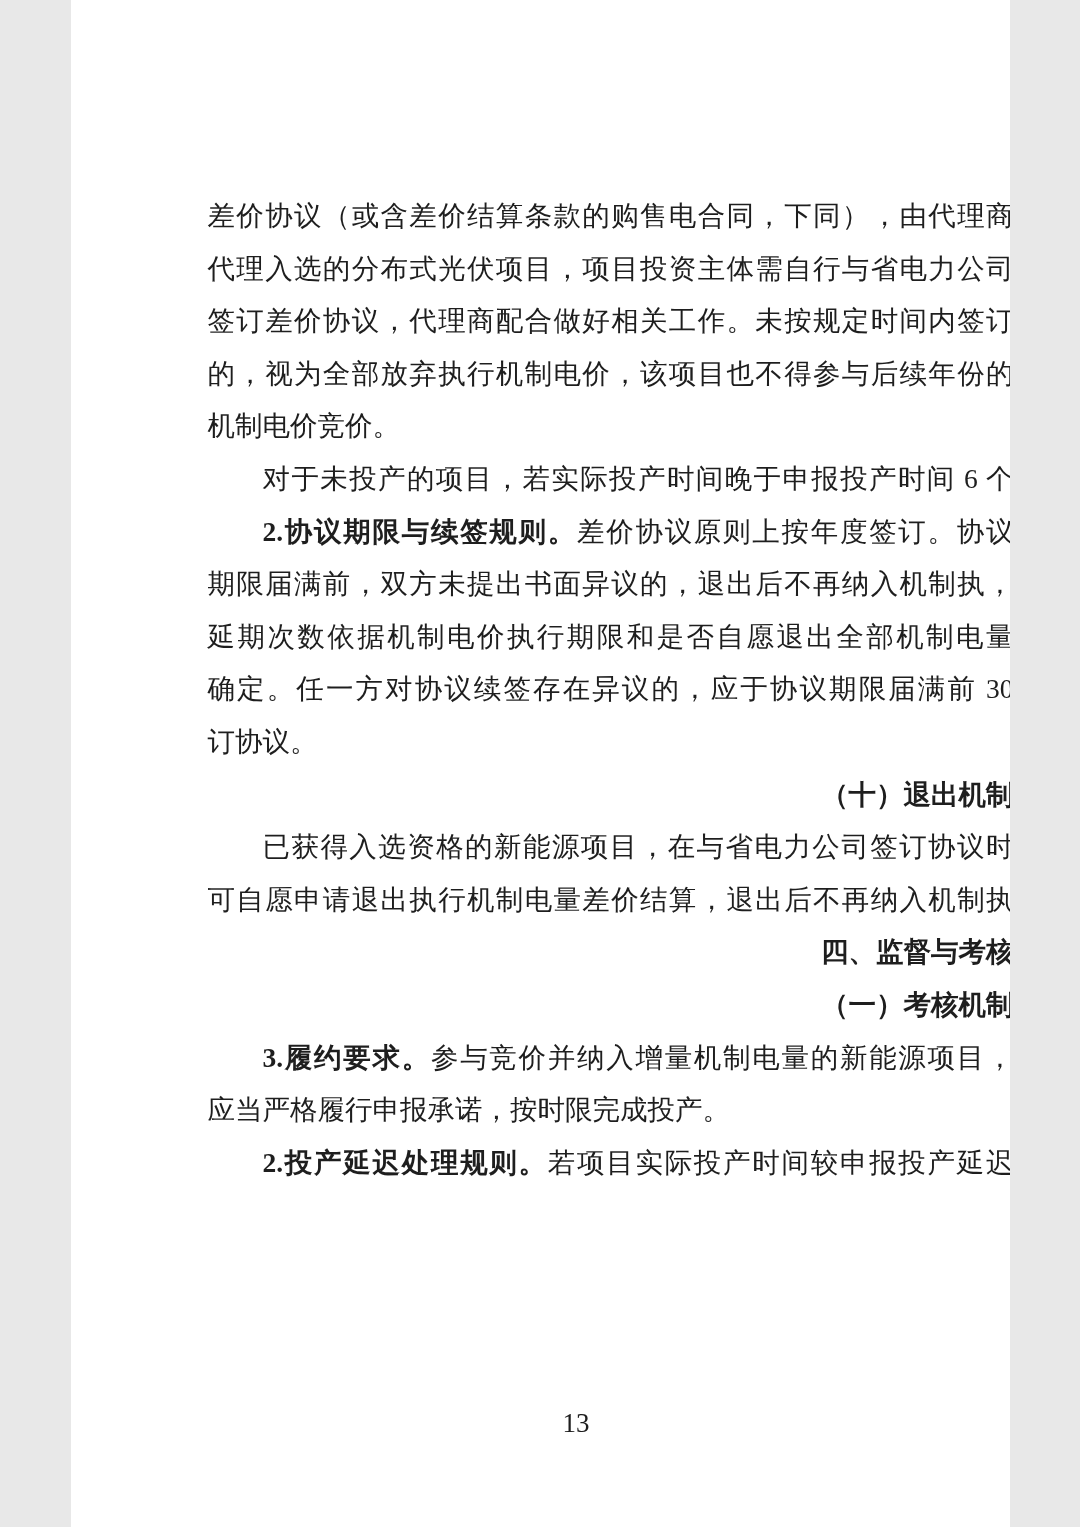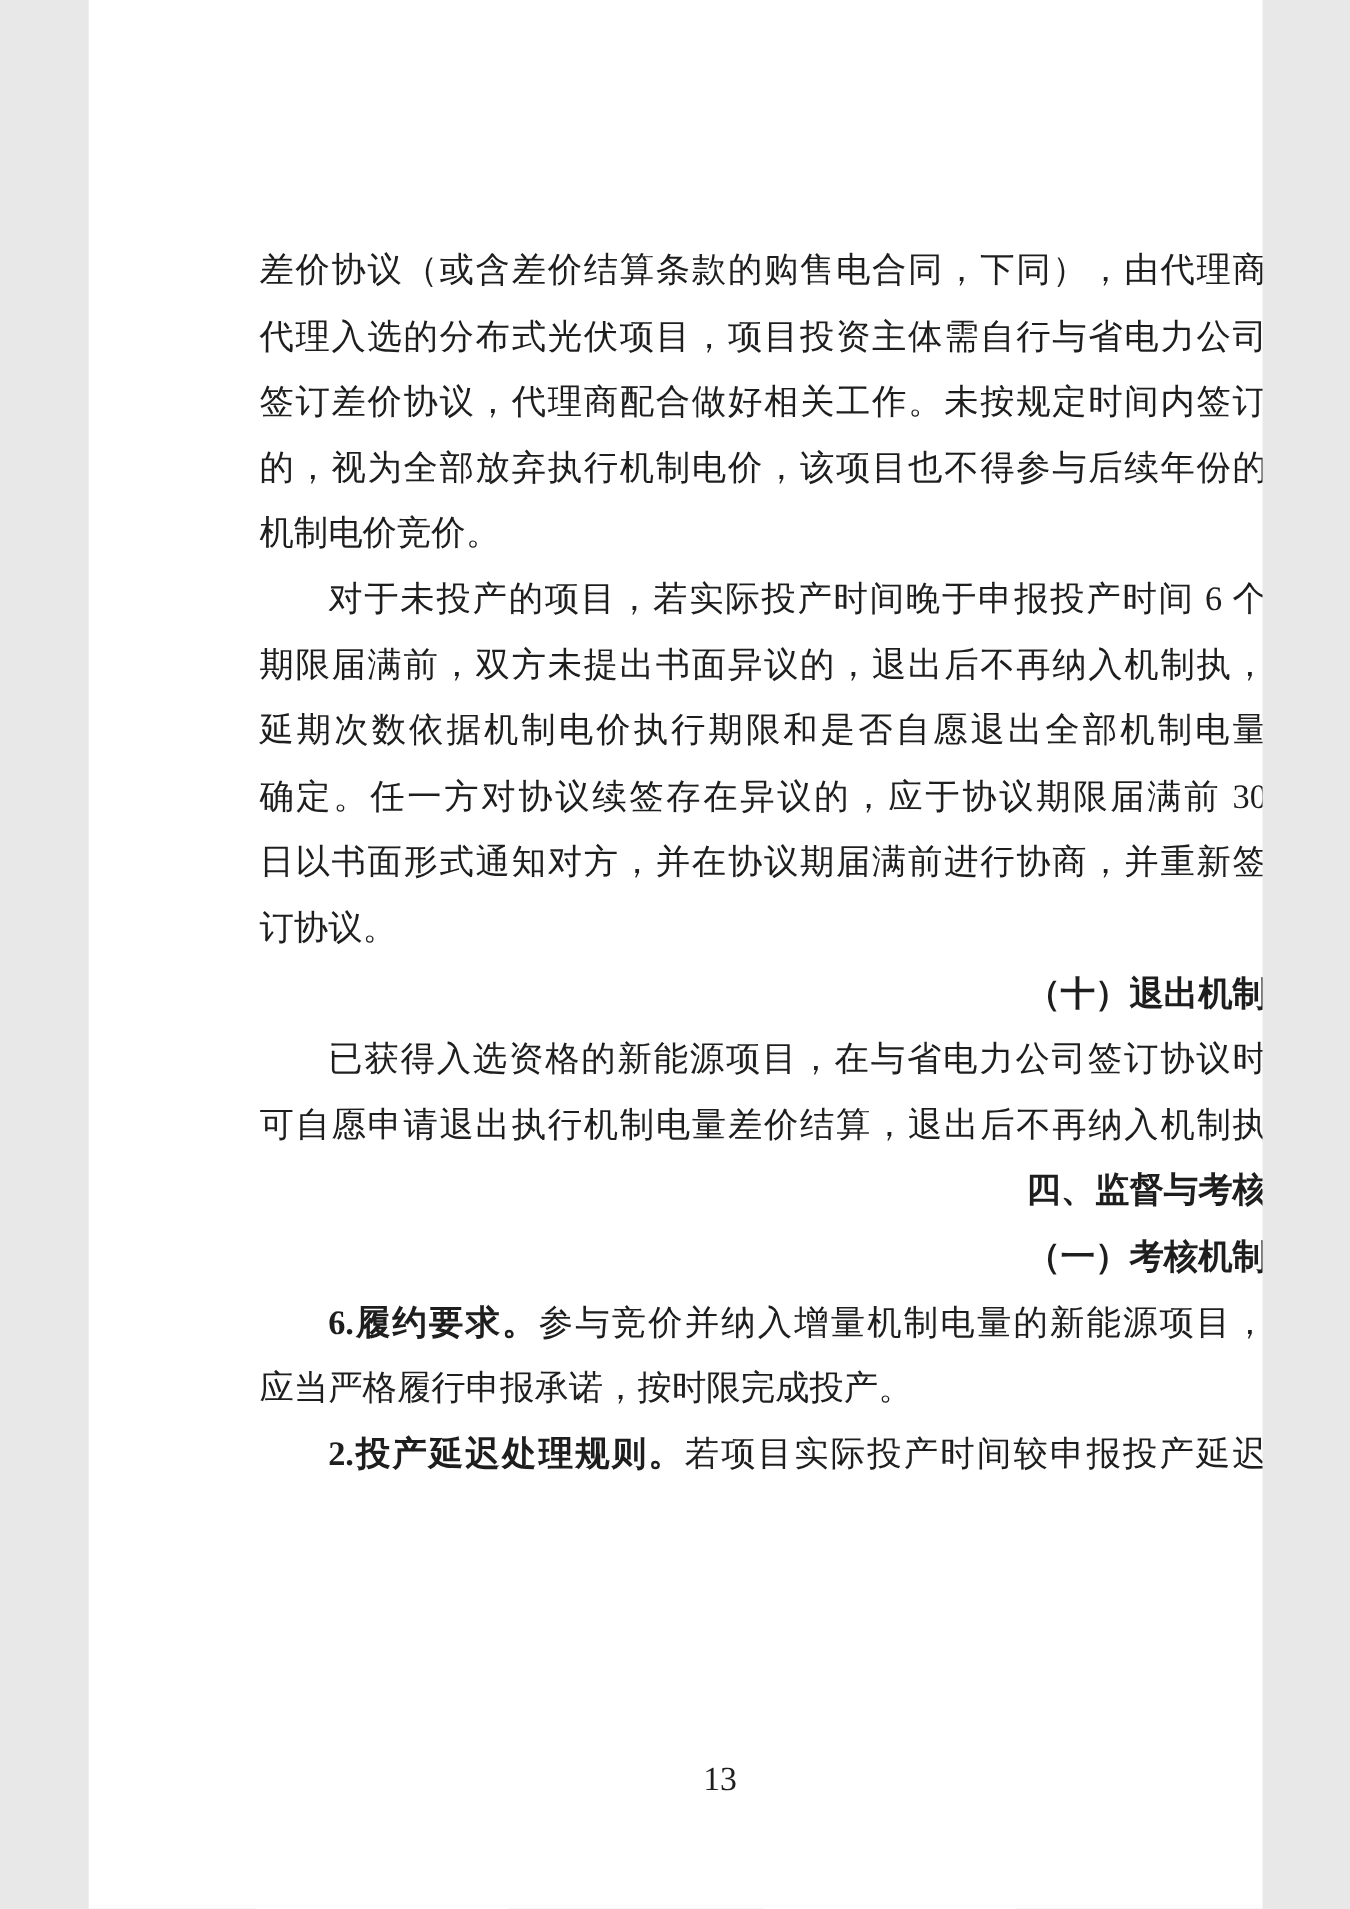--- a/index.html
+++ b/index.html
@@ -38,35 +38,35 @@
   <div class="textblock">
 
     <div class="line j"><span>差价协议（或含差价结算条款的购售电合同，下同），由代理商</span></div>
     <div class="line j"><span>代理入选的分布式光伏项目，项目投资主体需自行与省电力公司</span></div>
     <div class="line j"><span>签订差价协议，代理商配合做好相关工作。未按规定时间内签订</span></div>
     <div class="line j"><span>的，视为全部放弃执行机制电价，该项目也不得参与后续年份的</span></div>
     <div class="line"><span>机制电价竞价。</span></div>
 
     <div class="line j ind"><span>对于未投产的项目，若实际投产时间晚于申报投产时间 6 个</span></div>
 
+    <div class="line j ind"><span class="b">2.协议期限与续签规则。</span><span>差价协议原则上按年度签订。协议</span></div>
     <div class="line j"><span>期限届满前，双方未提出书面异议的，退出后不再纳入机制执，</span></div>
     <div class="line j"><span>延期次数依据机制电价执行期限和是否自愿退出全部机制电量</span></div>
     <div class="line j"><span>确定。任一方对协议续签存在异议的，应于协议期限届满前 30</span></div>
-    <div class="line j"><span>日以书面形式通知对方，并在协议期届满前进行协商，并重新签</span></div>
     <div class="line"><span>订协议。</span></div>
 
     <div class="line ind"><span class="b">（十）退出机制</span></div>
 
     <div class="line j ind"><span>已获得入选资格的新能源项目，在与省电力公司签订协议时</span></div>
     <div class="line j"><span>可自愿申请退出执行机制电量差价结算，退出后不再纳入机制执</span></div>
 
     <div class="line ind"><span class="b">四、监督与考核</span></div>
     <div class="line ind"><span class="b">（一）考核机制</span></div>
 
-    <div class="line j ind"><span class="b">6.履约要求。</span><span>参与竞价并纳入增量机制电量的新能源项目，</span></div>
+    <div class="line j ind"><span class="b">3.履约要求。</span><span>参与竞价并纳入增量机制电量的新能源项目，</span></div>
     <div class="line"><span>应当严格履行申报承诺，按时限完成投产。</span></div>
 
     <div class="line j ind"><span class="b">2.投产延迟处理规则。</span><span>若项目实际投产时间较申报投产延迟</span></div>
 
   </div>
 
   <div class="pagenum">13</div>
 </div>
 
 </body></html>

